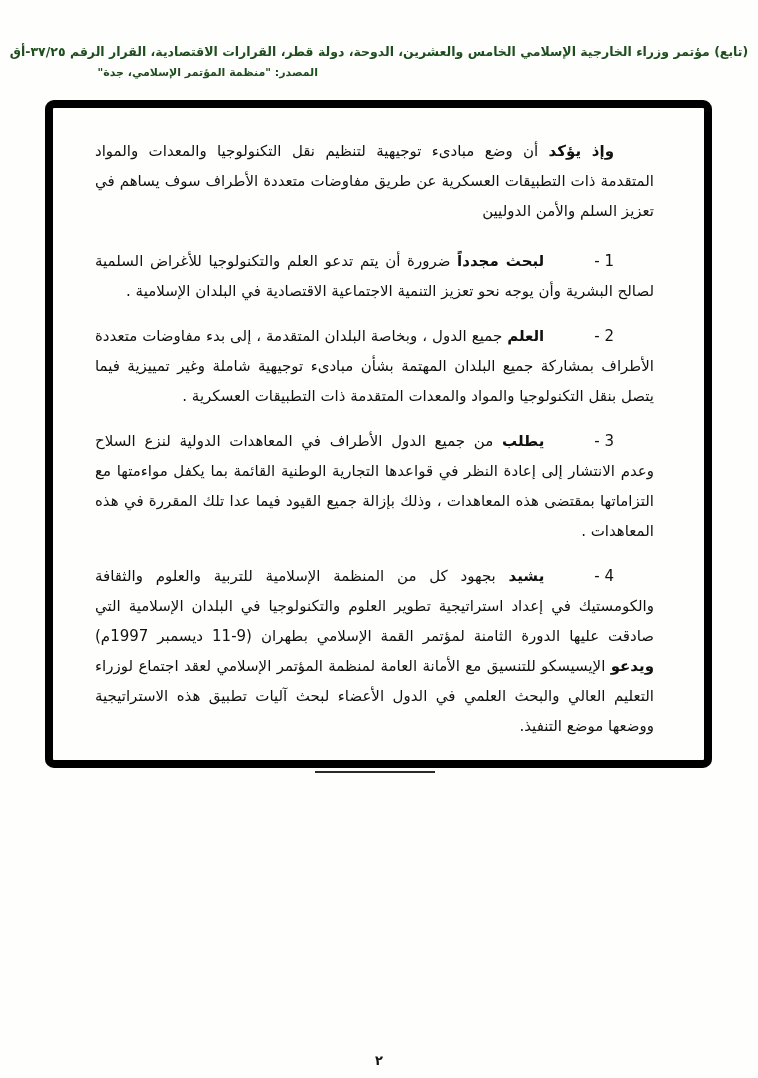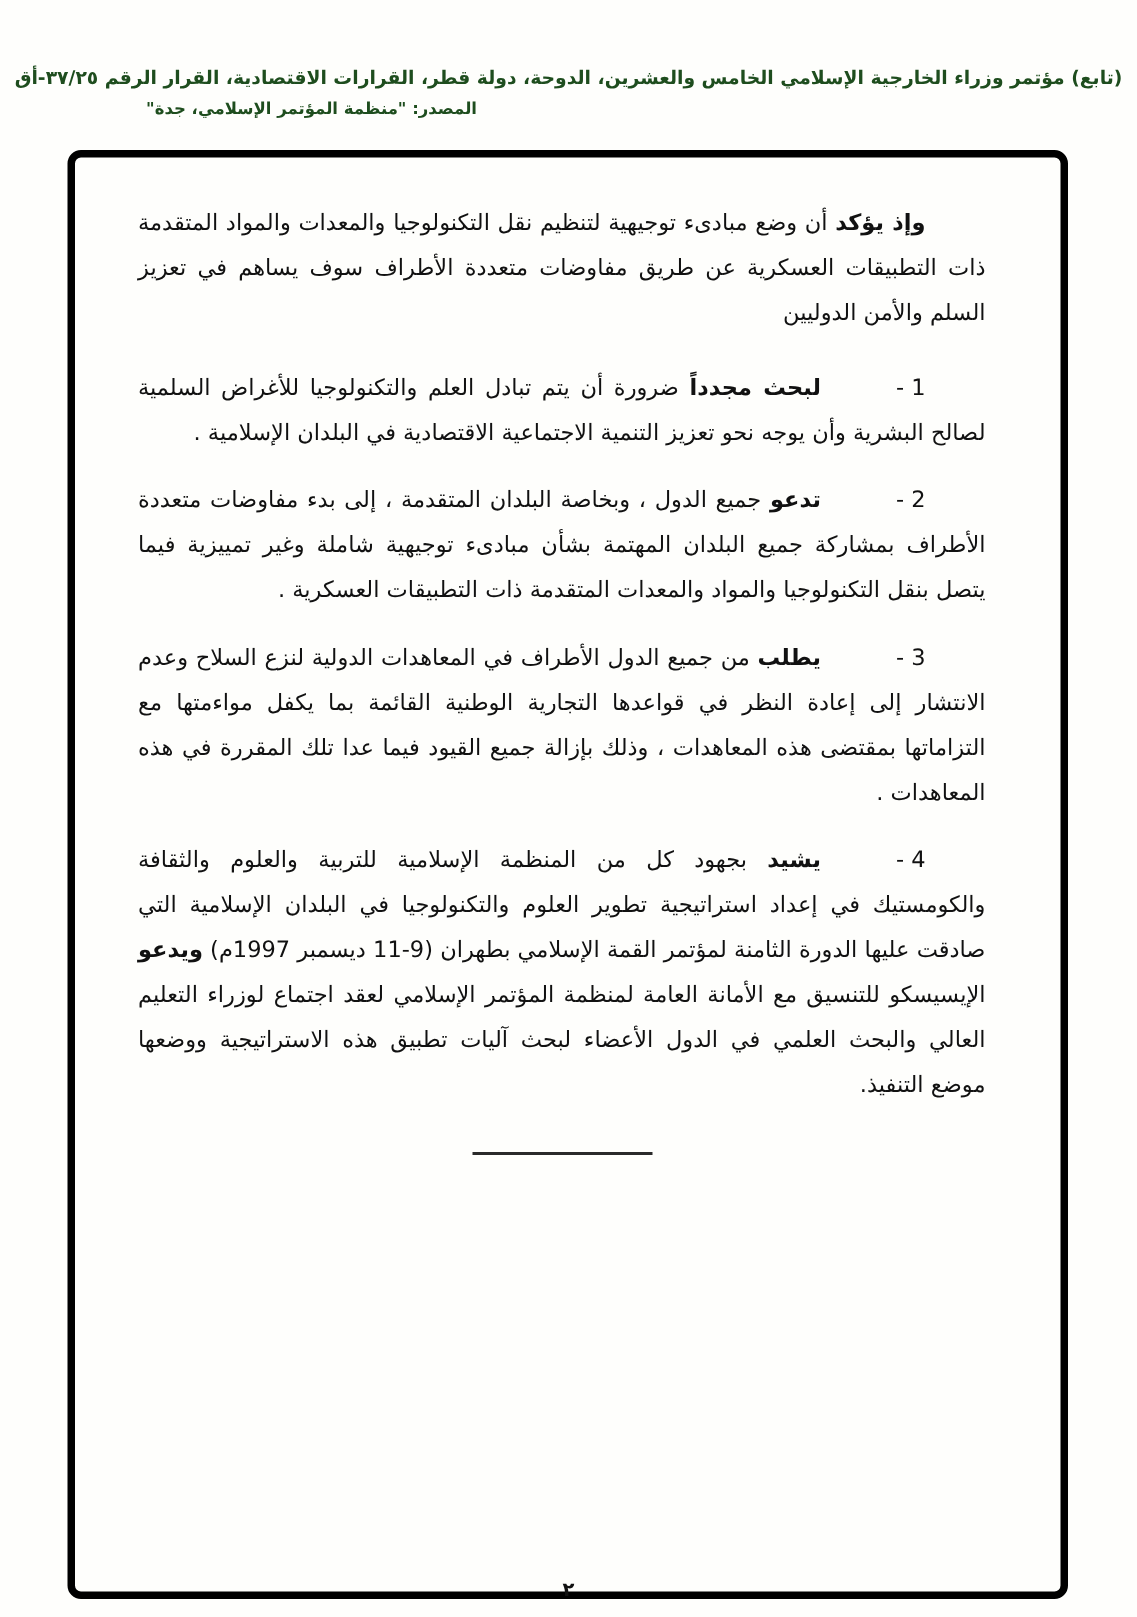--- a/index.html
+++ b/index.html
@@ -29,23 +29,23 @@
     padding-right:440px;
     margin-top:7px;
     font-size:11px;
     font-weight:bold;
     color:#1e4d1e;
   }
   
   .green-box{
     position:absolute;
     top:100px;left:45px;
-    width:667px;height:966px;
+    width:667px;height:668px;
     box-sizing:border-box;
-    border:5px solid #000000;
+    border:8px solid #000000;
     border-radius:9px;
     background:transparent;
   }
   .content{
     direction:rtl;
     padding:28px 50px 0 42px;
     font-size:15px;
     line-height:30px;
     text-align:justify;
   }
@@ -85,23 +85,23 @@
   <header class="doc-header">
     <div class="hline1">(تابع) مؤتمر وزراء الخارجية الإسلامي الخامس والعشرين، الدوحة، دولة قطر، القرارات الاقتصادية، القرار الرقم ٣٧/٢٥-أق</div>
     <div class="hline2">المصدر:  "منظمة المؤتمر الإسلامي، جدة"</div>
   </header>
 
   <div class="green-box">
     <div class="content">
 
       <p class="para preamble"><span class="bold">وإذ يؤكد</span><span> أن وضع مبادىء توجيهية لتنظيم نقل التكنولوجيا والمعدات والمواد المتقدمة ذات التطبيقات العسكرية عن طريق مفاوضات متعددة الأطراف سوف يساهم في تعزيز السلم والأمن الدوليين</span></p>
 
-      <p class="para item"><span class="marker">- 1</span><span><span class="bold">لبحث مجدداً</span><span> ضرورة أن يتم تبادل العلم والتكنولوجيا للأغراض السلمية لصالح البشرية وأن يوجه نحو تعزيز التنمية الاجتماعية الاقتصادية في البلدان الإسلامية .</span></span></p>
+      <p class="para item"><span class="marker">- 1</span><span><span class="bold">لبحث مجدداً</span><span> ضرورة أن يتم تدعو العلم والتكنولوجيا للأغراض السلمية لصالح البشرية وأن يوجه نحو تعزيز التنمية الاجتماعية الاقتصادية في البلدان الإسلامية .</span></span></p>
 
-      <p class="para item"><span class="marker">- 2</span><span><span class="bold">تدعو</span><span> جميع الدول ، وبخاصة البلدان المتقدمة ، إلى بدء مفاوضات متعددة الأطراف بمشاركة جميع البلدان المهتمة بشأن مبادىء توجيهية شاملة وغير تمييزية فيما يتصل بنقل التكنولوجيا والمواد والمعدات المتقدمة ذات التطبيقات العسكرية .</span></span></p>
+      <p class="para item"><span class="marker">- 2</span><span><span class="bold">العلم</span><span> جميع الدول ، وبخاصة البلدان المتقدمة ، إلى بدء مفاوضات متعددة الأطراف بمشاركة جميع البلدان المهتمة بشأن مبادىء توجيهية شاملة وغير تمييزية فيما يتصل بنقل التكنولوجيا والمواد والمعدات المتقدمة ذات التطبيقات العسكرية .</span></span></p>
 
       <p class="para item"><span class="marker">- 3</span><span><span class="bold">يطلب</span><span> من جميع الدول الأطراف في المعاهدات الدولية لنزع السلاح وعدم الانتشار إلى إعادة النظر في قواعدها التجارية الوطنية القائمة بما يكفل مواءمتها مع التزاماتها بمقتضى هذه المعاهدات ، وذلك بإزالة جميع القيود فيما عدا تلك المقررة في هذه المعاهدات .</span></span></p>
 
       <p class="para item"><span class="marker">- 4</span><span><span class="bold">يشيد</span><span> بجهود كل من المنظمة الإسلامية للتربية والعلوم والثقافة والكومستيك في إعداد استراتيجية تطوير العلوم والتكنولوجيا في البلدان الإسلامية التي صادقت عليها الدورة الثامنة لمؤتمر القمة الإسلامي بطهران (9-11 ديسمبر 1997م) </span><span class="bold">ويدعو</span><span> الإيسيسكو للتنسيق مع الأمانة العامة لمنظمة المؤتمر الإسلامي لعقد اجتماع لوزراء التعليم العالي والبحث العلمي في الدول الأعضاء لبحث آليات تطبيق هذه الاستراتيجية ووضعها موضع التنفيذ.</span></span></p>
 
 
 
       <div class="divider"></div>
 
     </div>

